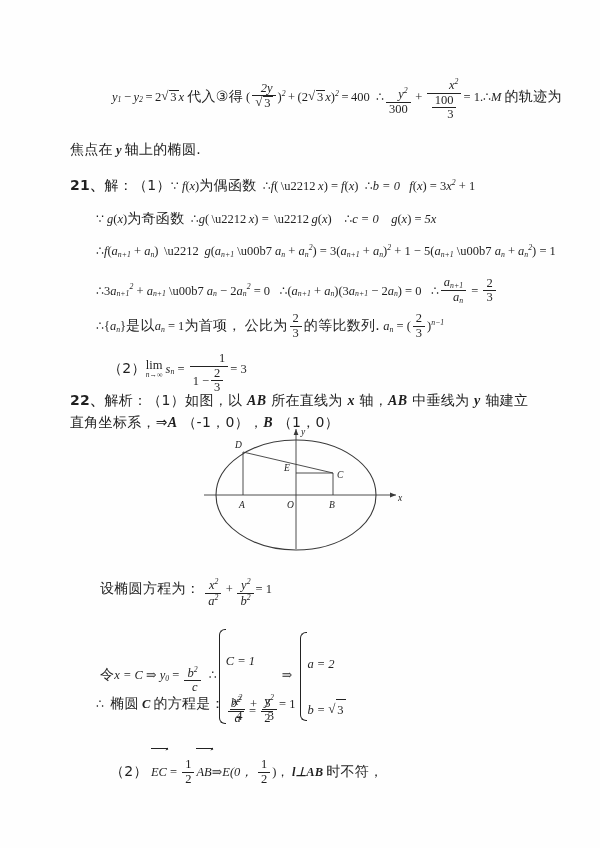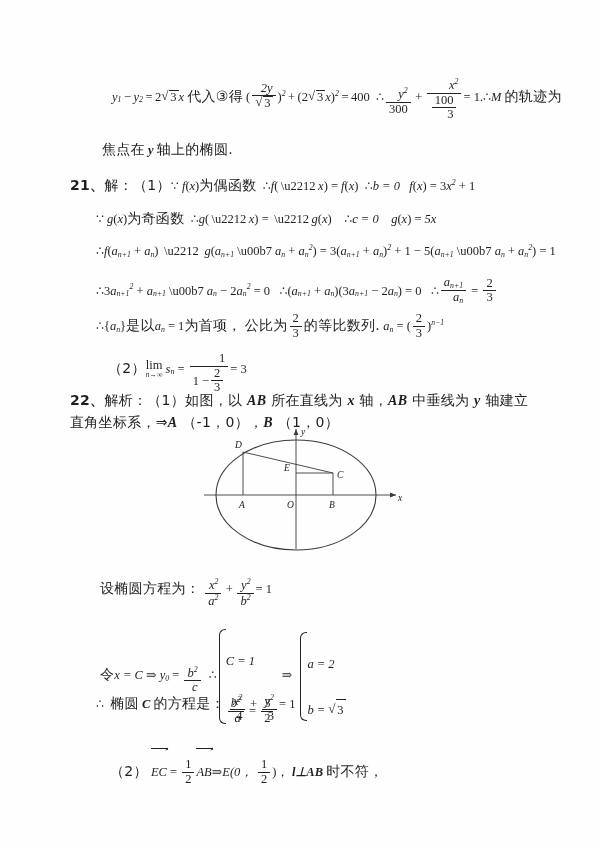--- a/index.html
+++ b/index.html
@@ -144,21 +144,21 @@
 </style>
 </head>
 <body>
 
 <div class="page">
 
   <div class="line" style="left:112px; top:78px;">
     <span class="mi">y</span><sub>1</sub><span class="op">−</span><span class="mi">y</span><sub>2</sub><span class="op">=</span><span class="num">2</span><span class="sqrt"><span class="rad">3</span></span><span class="mi">x</span>&nbsp;<span class="cn">代入③得</span>&nbsp;<span>(</span><span class="frac"><span class="n mi">2y</span><span class="d"><span class="sqrt"><span class="rad">3</span></span></span></span><span>)</span><sup>2</sup><span class="op">+</span><span>(</span><span class="num">2</span><span class="sqrt"><span class="rad">3</span></span><span class="mi">x</span><span>)</span><sup>2</sup><span class="op">=</span><span class="num">400</span>&nbsp;&nbsp;<span>∴</span><span class="frac big"><span class="n"><span class="mi">y</span><sup>2</sup></span><span class="d num">300</span></span><span class="op">+</span><span class="frac big"><span class="n"><span class="mi">x</span><sup>2</sup></span><span class="d"><span class="frac" style="vertical-align:-0.45em;"><span class="n num">100</span><span class="d num">3</span></span></span></span><span>= 1.</span><span>∴</span><span class="mi">M</span>&nbsp;<span class="cn">的轨迹为</span>
   </div>
 
-  <div class="line" style="left:70px; top:142px;margin-left:32px;">
+  <div class="line" style="left:70px; top:142px;">
     <span class="cn">焦点在</span>&nbsp;<span class="mb">y</span>&nbsp;<span class="cn">轴上的椭圆.</span>
   </div>
 
   <div class="line" style="left:70px; top:178px;">
     <span class="cn" style="font-weight:bold;">21、</span><span class="cn">解：</span><span class="cn">（1）</span><span>∵</span>&nbsp;<span class="mi">f</span>(<span class="mi">x</span>)<span class="cn">为偶函数</span>&nbsp;&nbsp;<span>∴</span><span class="mi">f</span>(<span class="op">\u2212</span><span class="mi">x</span>) = <span class="mi">f</span>(<span class="mi">x</span>)&nbsp;&nbsp;<span>∴</span><span class="mi">b = 0</span>&nbsp;&nbsp;&nbsp;<span class="mi">f</span>(<span class="mi">x</span>) = <span class="num">3</span><span class="mi">x</span><sup>2</sup> <span>+ 1</span>
   </div>
 
   <div class="line" style="left:96px; top:211px;">
     <span>∵</span>&nbsp;<span class="mi">g</span>(<span class="mi">x</span>)<span class="cn">为奇函数</span>&nbsp;&nbsp;<span>∴</span><span class="mi">g</span>(<span class="op">\u2212</span><span class="mi">x</span>) = <span class="op">\u2212</span><span class="mi">g</span>(<span class="mi">x</span>)&nbsp;&nbsp;&nbsp;&nbsp;<span>∴</span><span class="mi">c = 0</span>&nbsp;&nbsp;&nbsp;&nbsp;<span class="mi">g</span>(<span class="mi">x</span>) = <span class="mi">5x</span>
   </div>

